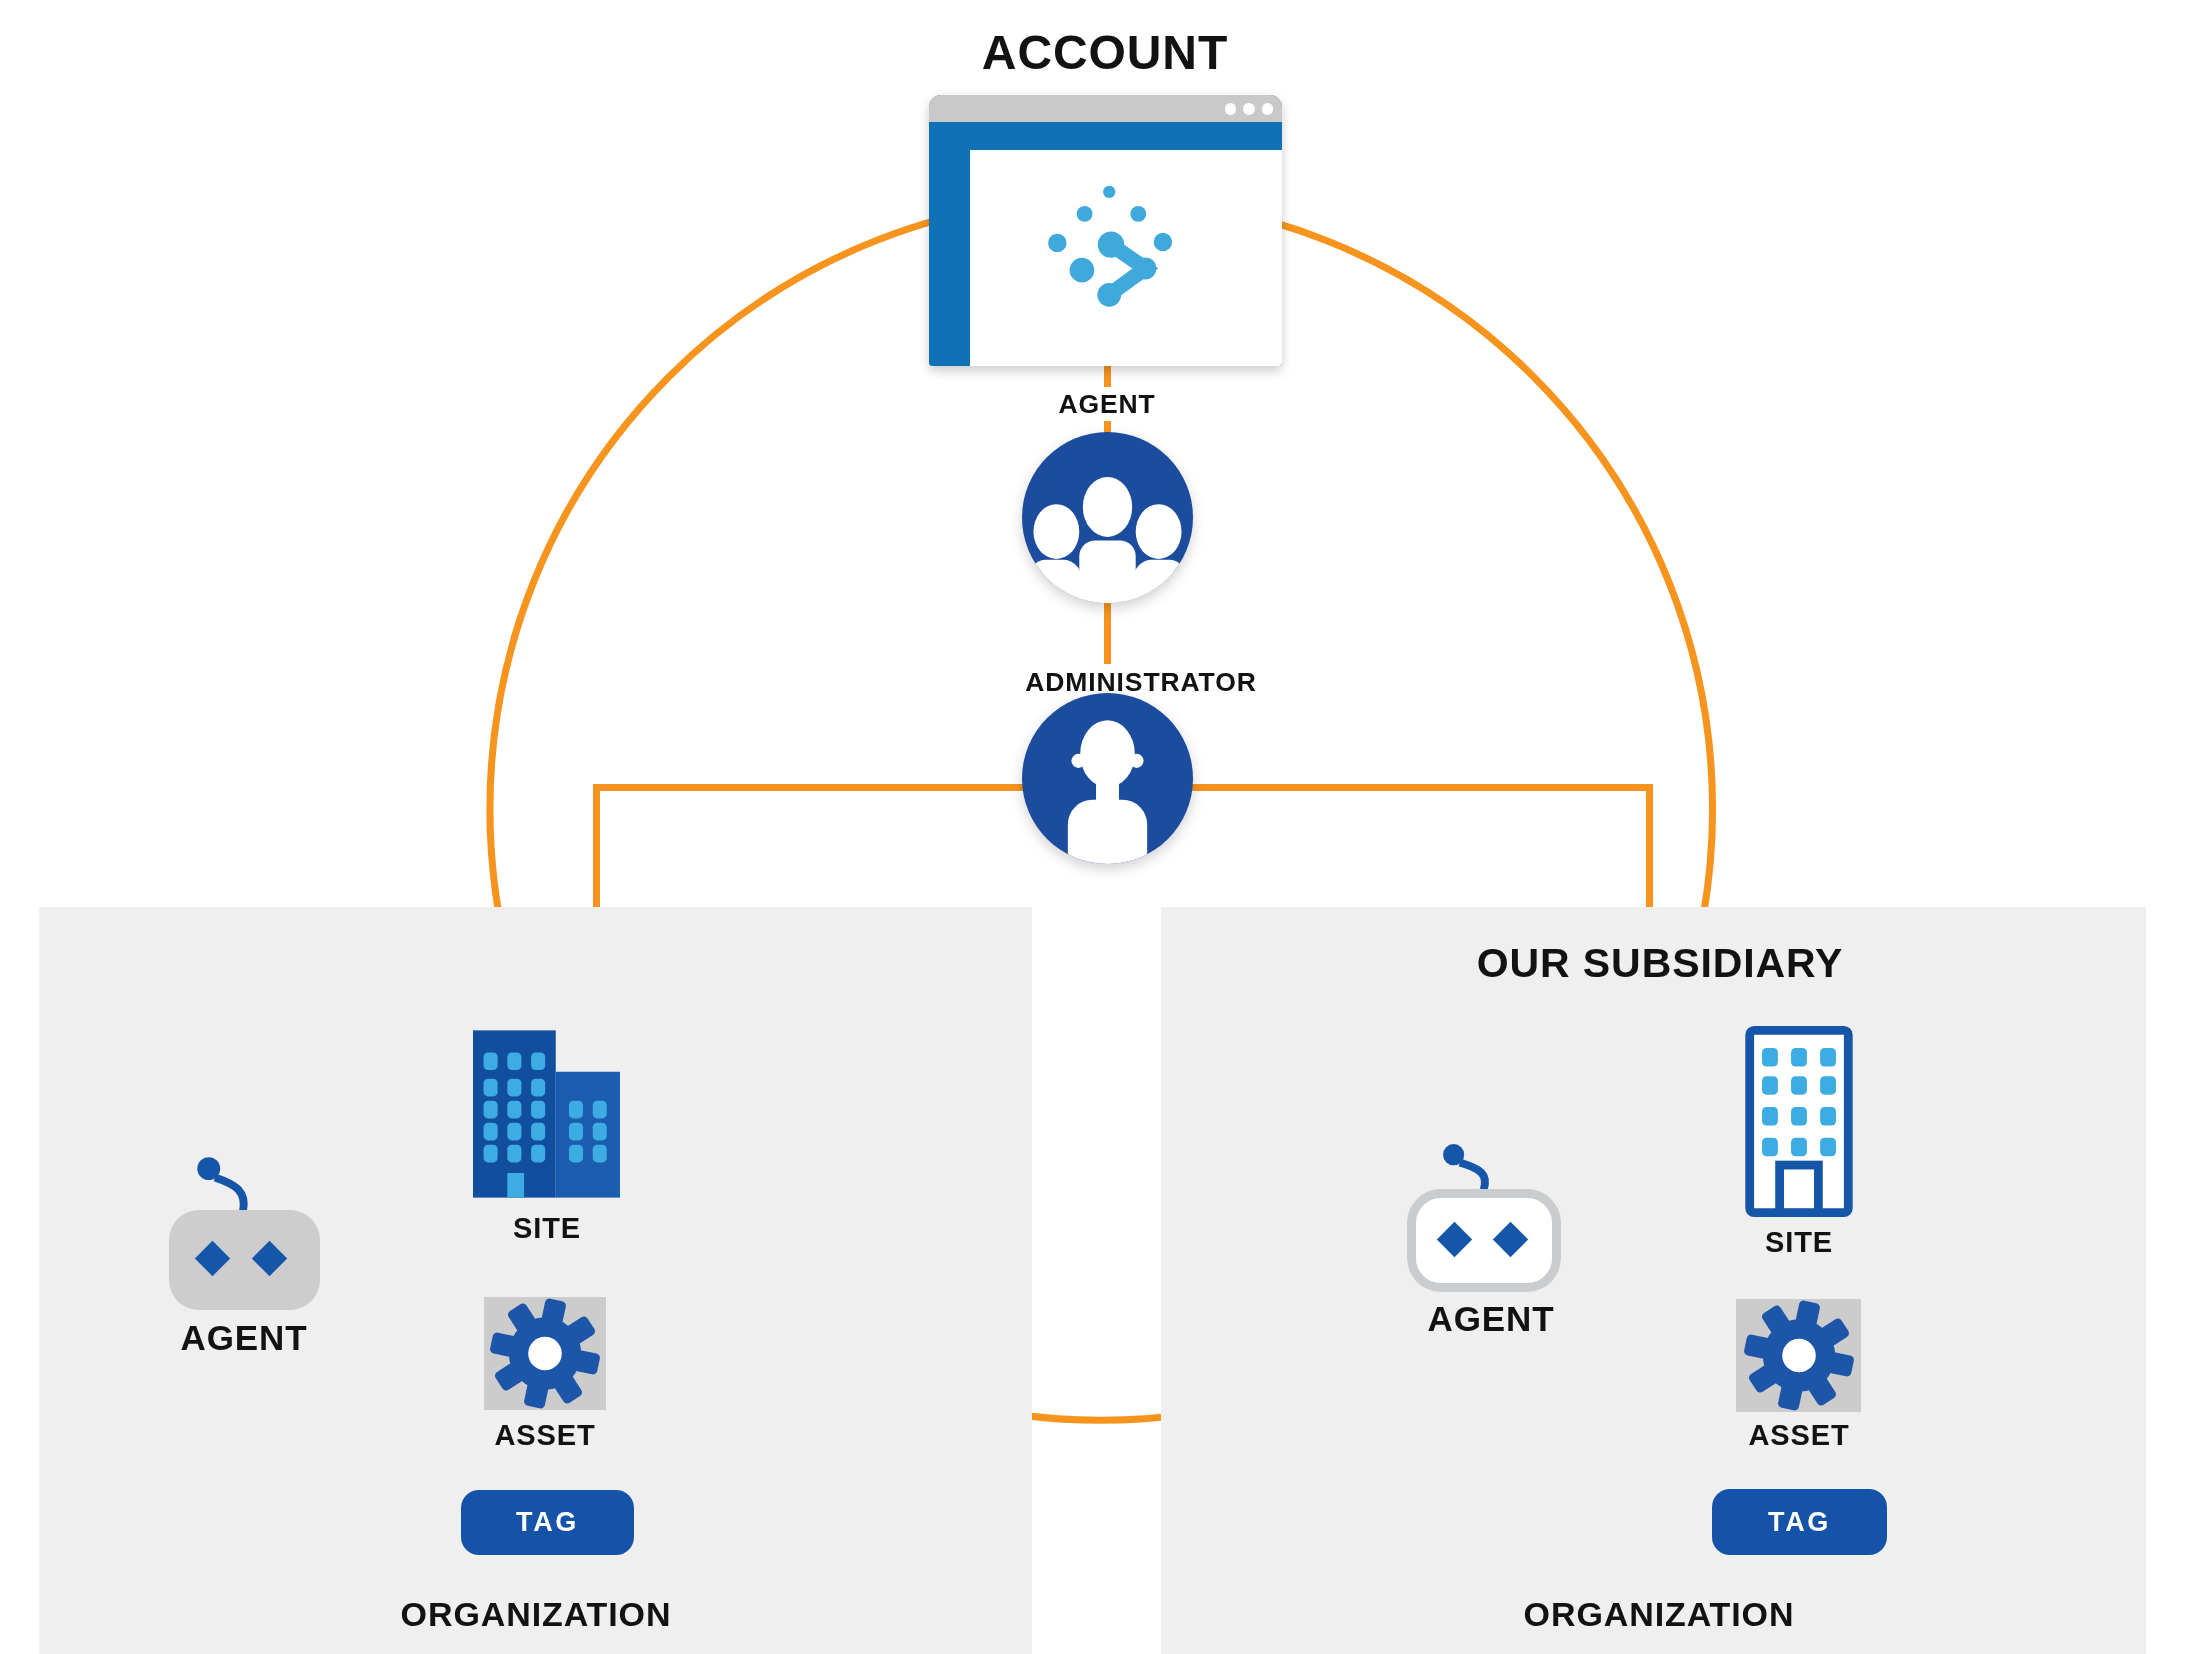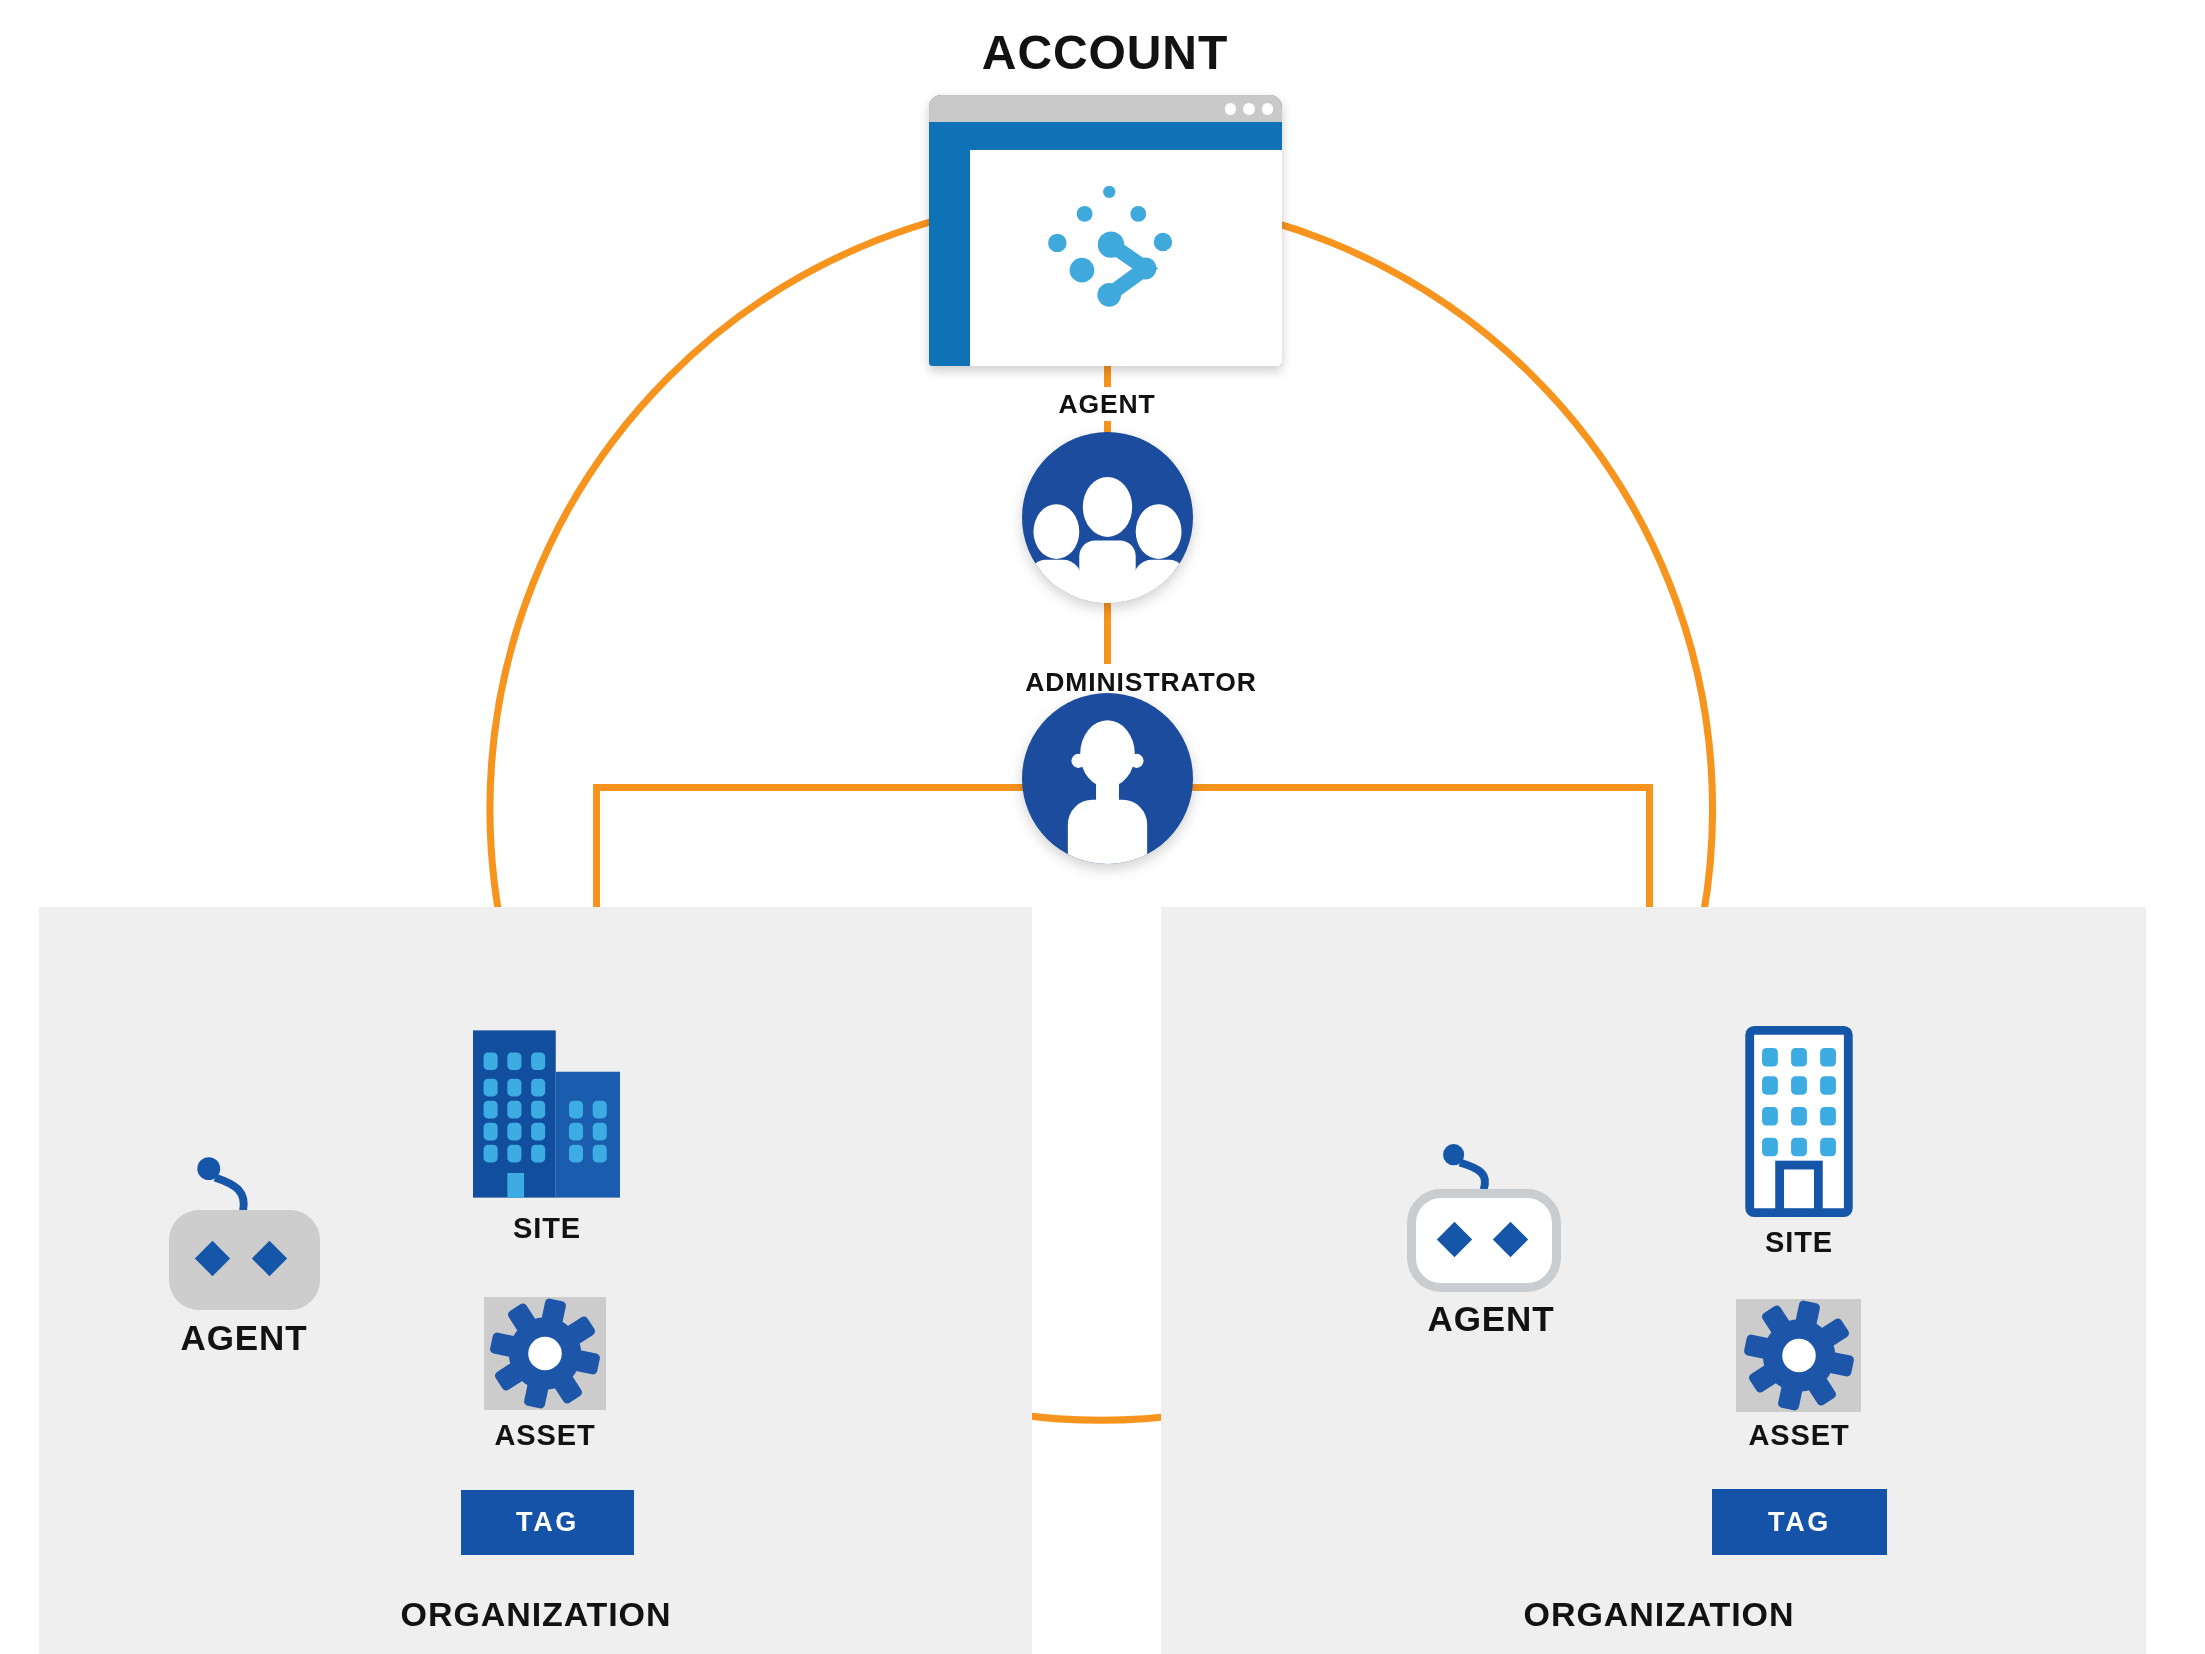--- a/index.html
+++ b/index.html
@@ -19,21 +19,21 @@
     position:absolute;left:929px;top:95px;width:353px;height:271px;
     border-radius:12.4px 12.4px 3.5px 3.5px;overflow:hidden;
     box-shadow:0 4.4px 10.6px rgba(0,0,0,0.20);background:var(--browser-blue,#0F72B6);
   }
   .browser-topbar{position:absolute;left:0;top:0;right:0;height:26.5px;background:var(--topbar-gray,#C9C9C9);}
   .browser-dots{position:absolute;right:8.8px;top:8px;display:flex;gap:7px;}
   .browser-dots span{width:11.5px;height:11.5px;border-radius:50%;background:#fff;display:block;}
   .browser-content{position:absolute;left:41px;top:55px;right:0;bottom:0;background:#fff;}
   .tag{
     position:absolute;background:var(--tag-blue,#1553A8);color:#fff;font-weight:700;
-    display:flex;align-items:center;justify-content:center;letter-spacing:2.6px;font-size:27px;
+    display:flex;align-items:center;justify-content:center;letter-spacing:2.6px;font-size:27px;border-radius:18px;
   }
   .gearbox{position:absolute;background:var(--icon-gray,#CCCCCC);display:flex;align-items:center;justify-content:center;}
   .agent-body{position:absolute;box-sizing:border-box;}
   .agent-body.gray{background:var(--agent-gray,#CDCDCD);border-radius:30px;}
   .agent-body.outline{background:#fff;border:9.7px solid var(--agent-border-gray,#C9CDCF);border-radius:34px;}
   .eye{position:absolute;width:25px;height:25px;background:var(--outline-blue,#1656A8);transform:rotate(45deg);}
   svg{position:absolute;display:block;}
 </style>
 </head>
 <body>
@@ -178,20 +178,21 @@
       </g>
       <circle r="19" fill="#ffffff"></circle>
     </svg>
   </div>
   <div class="t" style="left:545px;top:1419px;font-size:29px">ASSET</div>
 
   <div class="tag" style="left:461px;top:1490px;width:173px;height:65px">TAG</div>
 
   <div class="t" style="left:536px;top:1595px;font-size:34px">ORGANIZATION</div>
 
+  <div class="t" style="left:1660px;top:940px;font-size:41px">OUR SUBSIDIARY</div>
 
   <svg width="88" height="71" viewBox="0 0 100 80" style="left:1429px;top:1135px">
     <circle cx="28" cy="22" r="12" style="fill:var(--outline-blue,#1656A8)"></circle>
     <path d="M 35 31 C 58 38, 68 44, 62 62" fill="none" stroke="var(--outline-blue,#1656A8)" stroke-width="9"></path>
   </svg>
   <div class="agent-body outline" style="left:1407px;top:1189px;width:154px;height:103px"></div>
   <div class="eye" style="left:1442px;top:1227px"></div>
   <div class="eye" style="left:1498px;top:1227px"></div>
   <div class="t" style="left:1491px;top:1299px;font-size:35px">AGENT</div>
 

